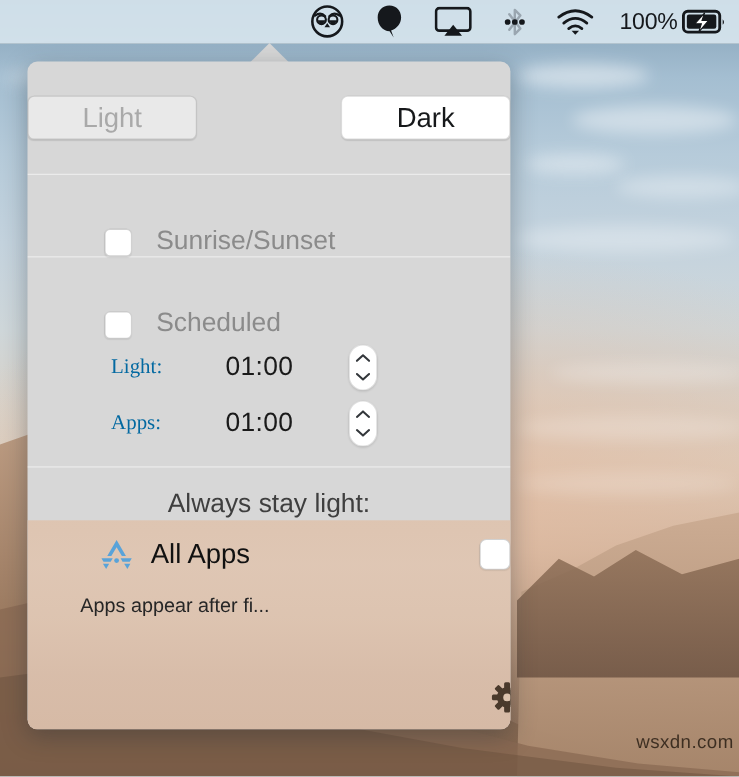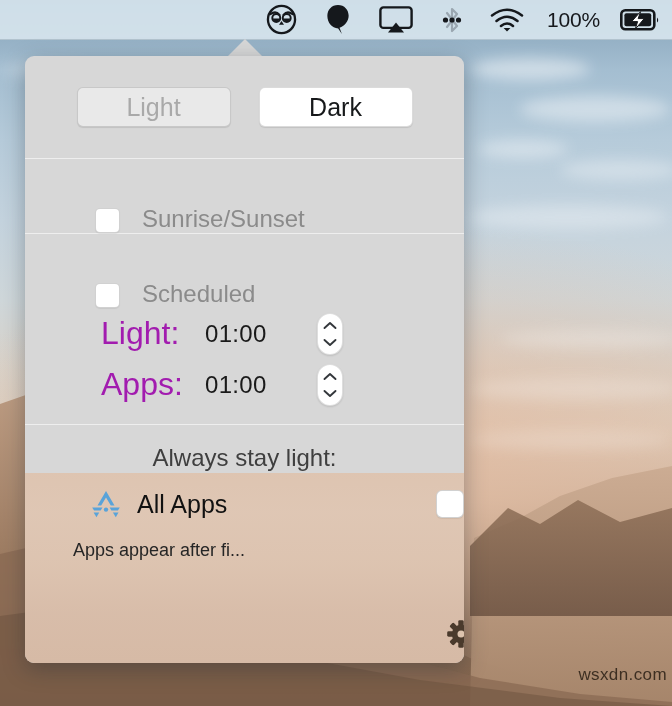--- a/index.html
+++ b/index.html
@@ -83,21 +83,20 @@
     padding-right: 8px;
     gap: 0px;
   }
   .mb-item {
     display: flex;
     align-items: center;
     justify-content: center;
     height: 40px;
     padding: 0 11px;
     color: #15181c;
-    gap: 16px;
   }
   .mb-text {
     font-size: 21px;
     letter-spacing: -0.2px;
     color: #15181c;
     padding-right: 4px;
   }
 
   
   .popover-arrow {
@@ -130,21 +129,21 @@
   .sep {
     height: 1px;
     background: #eeeeee;
     width: 100%;
   }
 
   
   .modes {
     display: flex;
     align-items: center;
-    justify-content: center;
+    justify-content: space-between;
     gap: 28px;
     height: 102px;
   }
   .mode-btn {
     width: 154px;
     height: 40px;
     border-radius: 6px;
     display: flex;
     align-items: center;
     justify-content: center;
@@ -191,23 +190,24 @@
     padding-bottom: 14px;
   }
   .time-row {
     display: flex;
     align-items: center;
     height: 51px;
     padding-left: 76px;
     box-sizing: border-box;
   }
   .time-label {
-    font-size: 32px;
-    color: #a21caf;
+    font-size: 19px;
+    color: #0369a1;
     width: 104px;
+    font-family: Liberation Serif, serif;
   }
   .time-value {
     font-size: 24px;
     color: #1a1a1a;
     letter-spacing: 0.3px;
     width: 112px;
   }
   .stepper {
     width: 26px;
     height: 42px;

